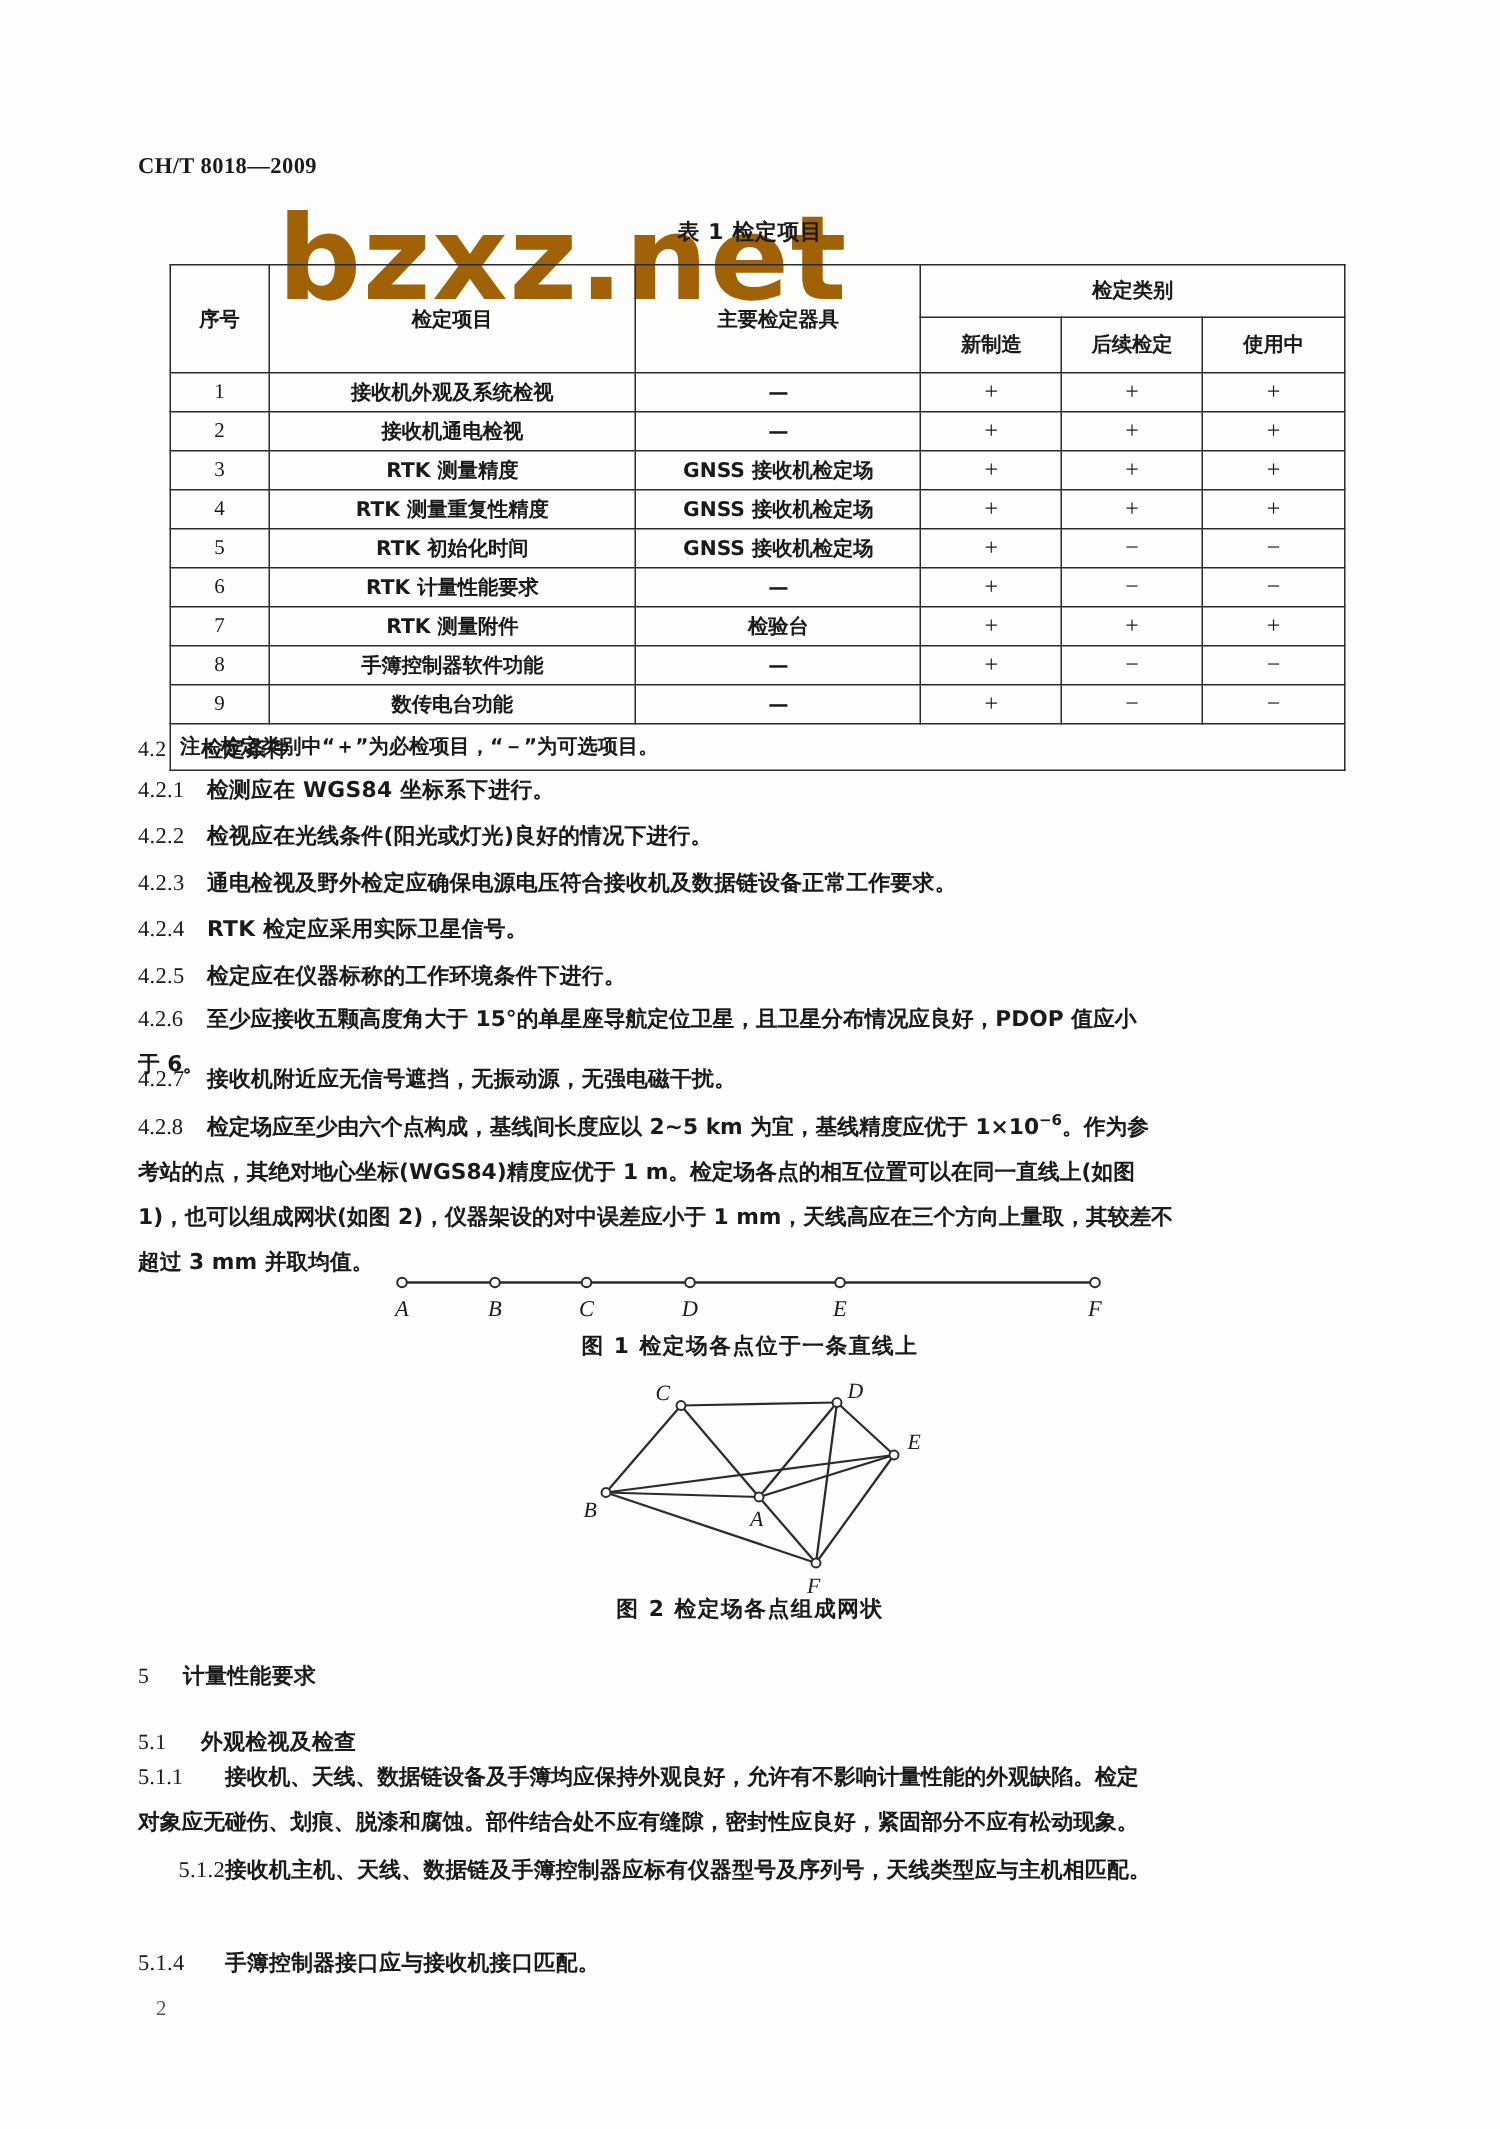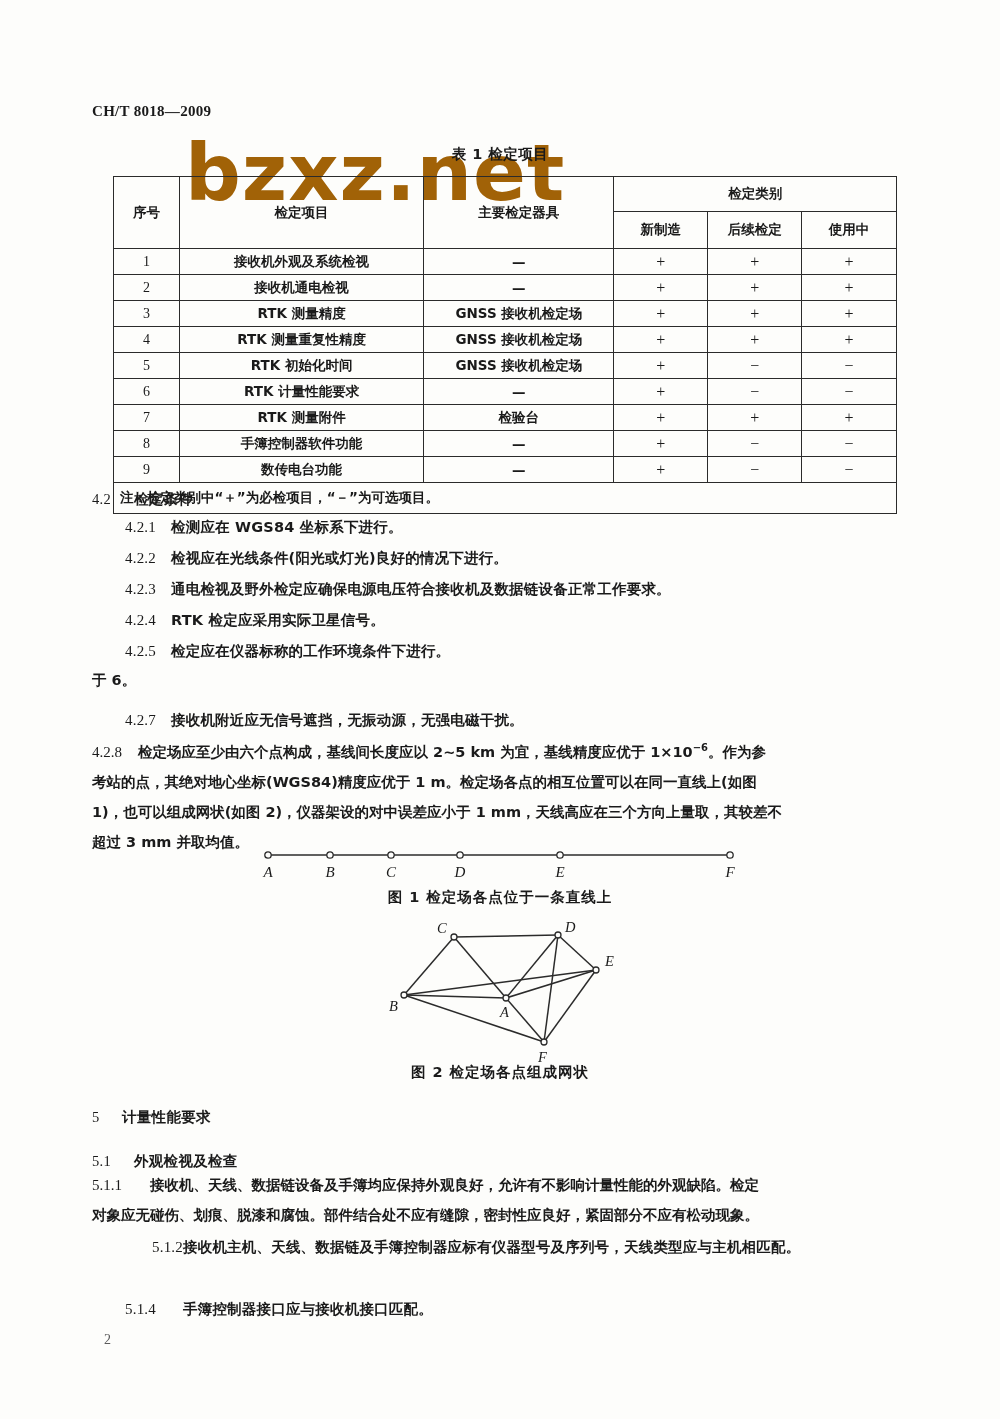--- a/index.html
+++ b/index.html
@@ -122,21 +122,20 @@
   }
   .para {
     position: absolute;
     font-family: "DejaVu Sans", sans-serif;
     font-size: 14.5px;
     font-weight: bold;
     letter-spacing: 0.2px;
     line-height: 1.0;
     z-index: 3;
     white-space: nowrap;
-    margin-left: 33px;
   }
   .para-num {
     display: inline-block;
     min-width: 46px;
     font-family: "Liberation Serif", serif;
     font-weight: normal;
     font-size: 15px;
   }
   .para-num.wide { min-width: 58px; }
   .para-wrap {
@@ -296,20 +295,21 @@
     <span class="para-num">4.2.3</span><span>通电检视及野外检定应确保电源电压符合接收机及数据链设备正常工作要求。</span>
   </div>
   <div class="para" style="left:92px; top:613px;">
     <span class="para-num">4.2.4</span><span>RTK 检定应采用实际卫星信号。</span>
   </div>
   <div class="para" style="left:92px; top:644px;">
     <span class="para-num">4.2.5</span><span>检定应在仪器标称的工作环境条件下进行。</span>
   </div>
 
   <div class="para-wrap" style="top:665px;">
+    <span class="ln"><span class="para-num">4.2.6</span><span>至少应接收五颗高度角大于 15°的单星座导航定位卫星，且卫星分布情况应良好，PDOP 值应小</span></span>
     <span class="ln">于 6。</span>
   </div>
 
   <div class="para" style="left:92px; top:713px;">
     <span class="para-num">4.2.7</span><span>接收机附近应无信号遮挡，无振动源，无强电磁干扰。</span>
   </div>
 
   <div class="para-wrap" style="top:733px;">
     <span class="ln"><span class="para-num">4.2.8</span><span>检定场应至少由六个点构成，基线间长度应以 2~5 km 为宜，基线精度应优于 1×10</span><sup class="exp">−6</sup><span>。作为参</span></span>
     <span class="ln">考站的点，其绝对地心坐标(WGS84)精度应优于 1 m。检定场各点的相互位置可以在同一直线上(如图</span>

